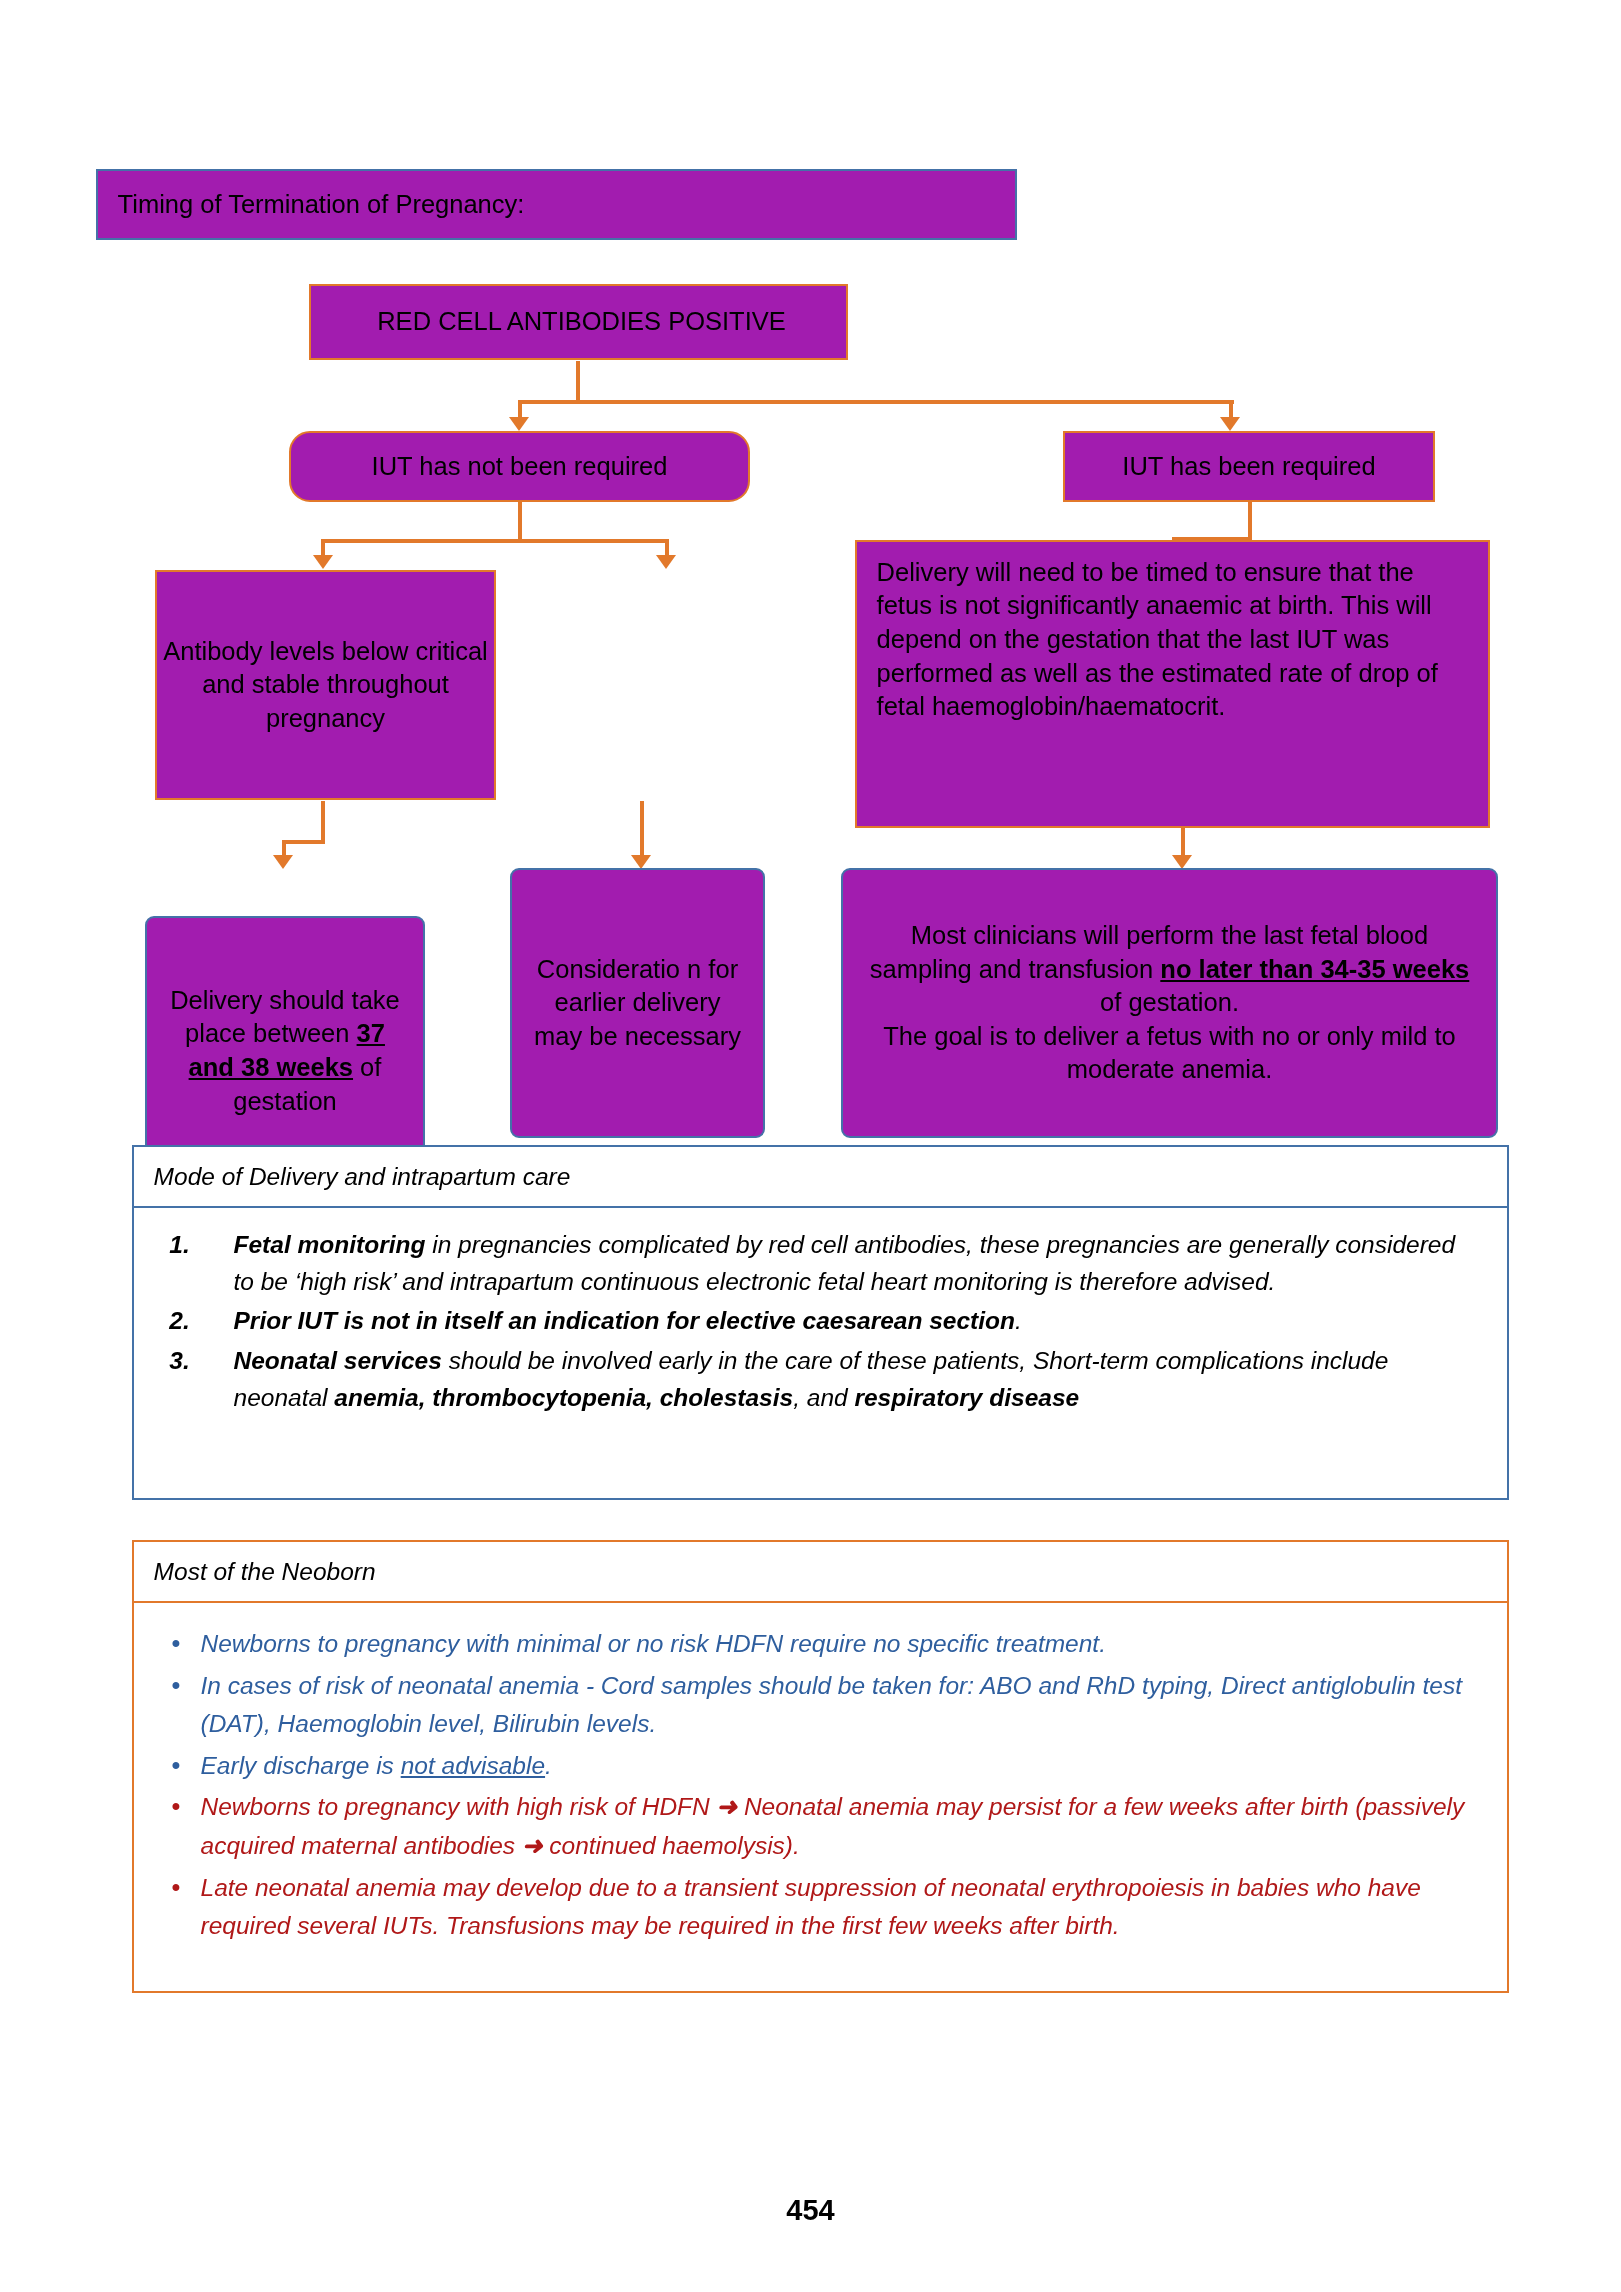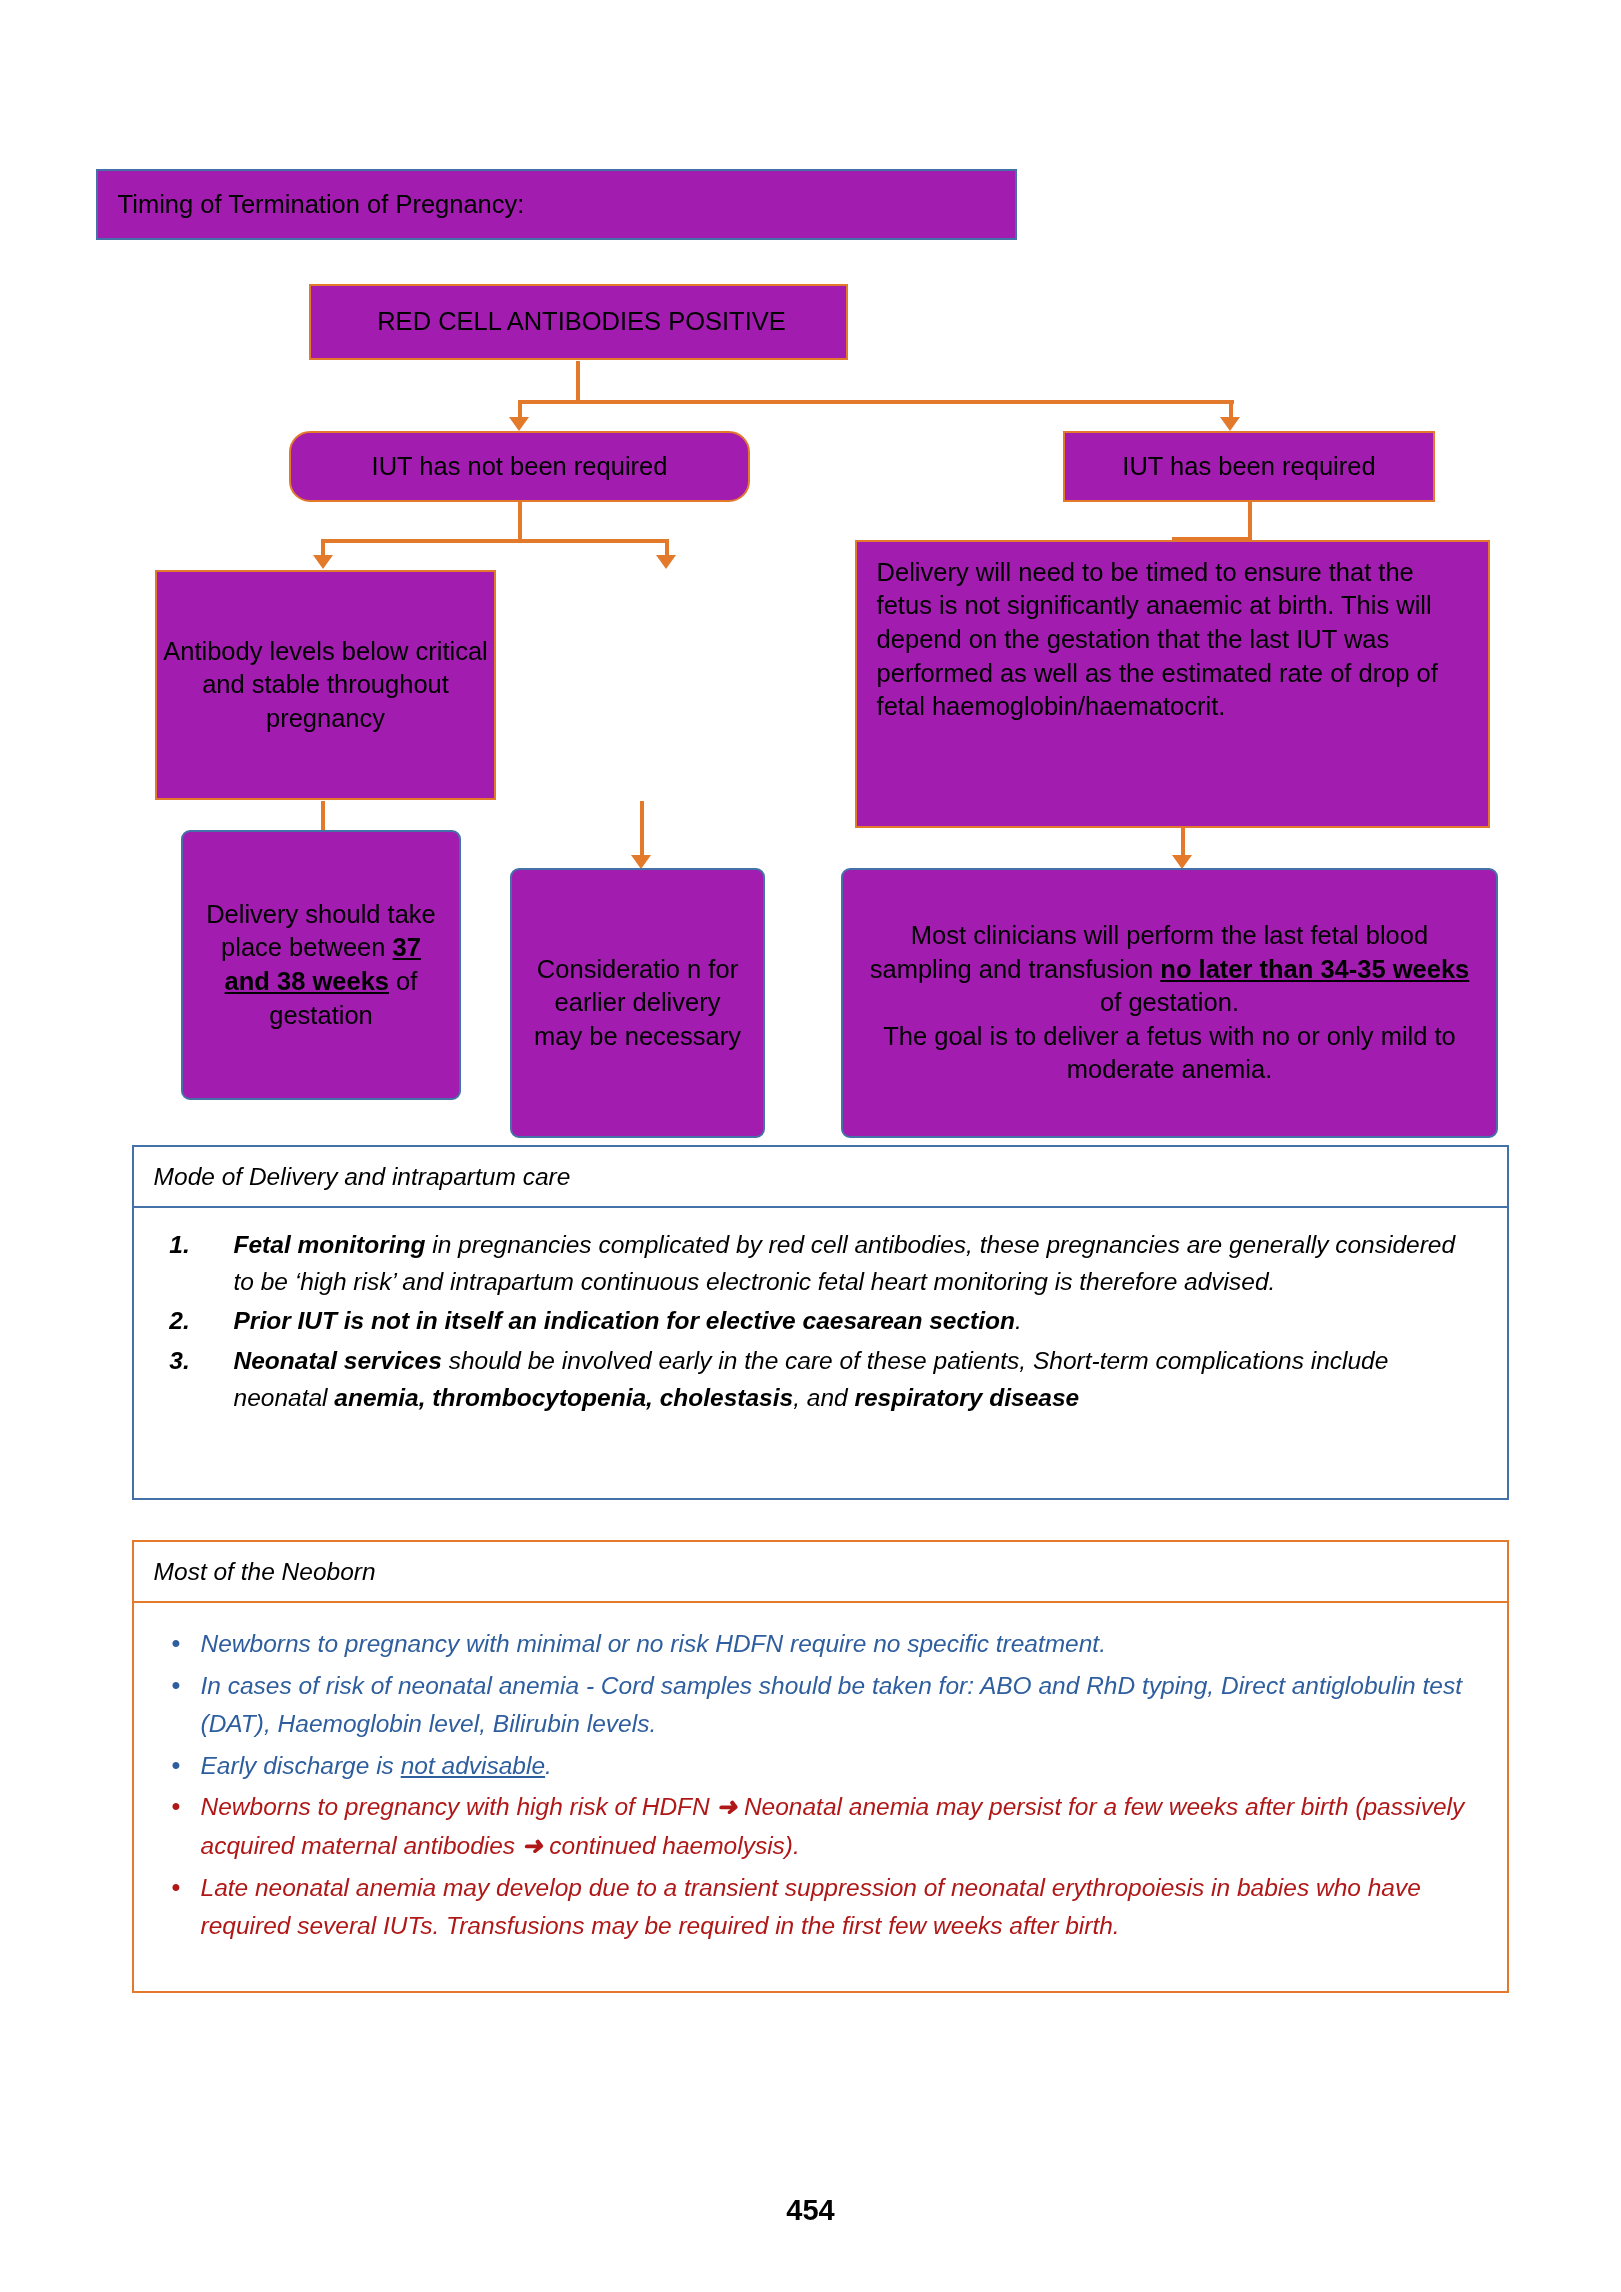--- a/index.html
+++ b/index.html
@@ -187,21 +187,21 @@
   <div class="conn hline" style="left:282px; top:840px; width:43px; height:3.9px;"></div>
   <div class="conn vline" style="left:282px; top:840px; width:3.9px; height:19.6px;"></div>
   <div class="arrow" style="left:273px; top:855px;"></div>
 
   <div class="conn vline" style="left:640px; top:801px; width:3.9px; height:59px;"></div>
   <div class="arrow" style="left:631px; top:855px;"></div>
 
   <div class="conn vline" style="left:1181px; top:828px; width:3.9px; height:31px;"></div>
   <div class="arrow" style="left:1172px; top:855px;"></div>
 
-  <div class="box box-blue rounded" style="left:145px; top:830px; width:280px; height:270px; font-size:25.5px; padding:0 15.7px;margin-left:36px;">
+  <div class="box box-blue rounded" style="left:145px; top:916px; width:280px; height:270px; font-size:25.5px; padding:0 15.7px;">
     <span>
       <span>Delivery should take place between </span><b class="ul">37 and 38 weeks</b><span> of gestation</span>
     </span>
   </div>
 
   <div class="box box-blue rounded" style="left:510px; top:868px; width:255px; height:270px; font-size:25.5px; padding:0 15.7px;">
     <span>Consideratio n for earlier delivery may be necessary</span>
   </div>
 
   <div class="box box-blue rounded" style="left:841px; top:868px; width:657px; height:270px; font-size:25.5px; padding:0 21.6px;">

